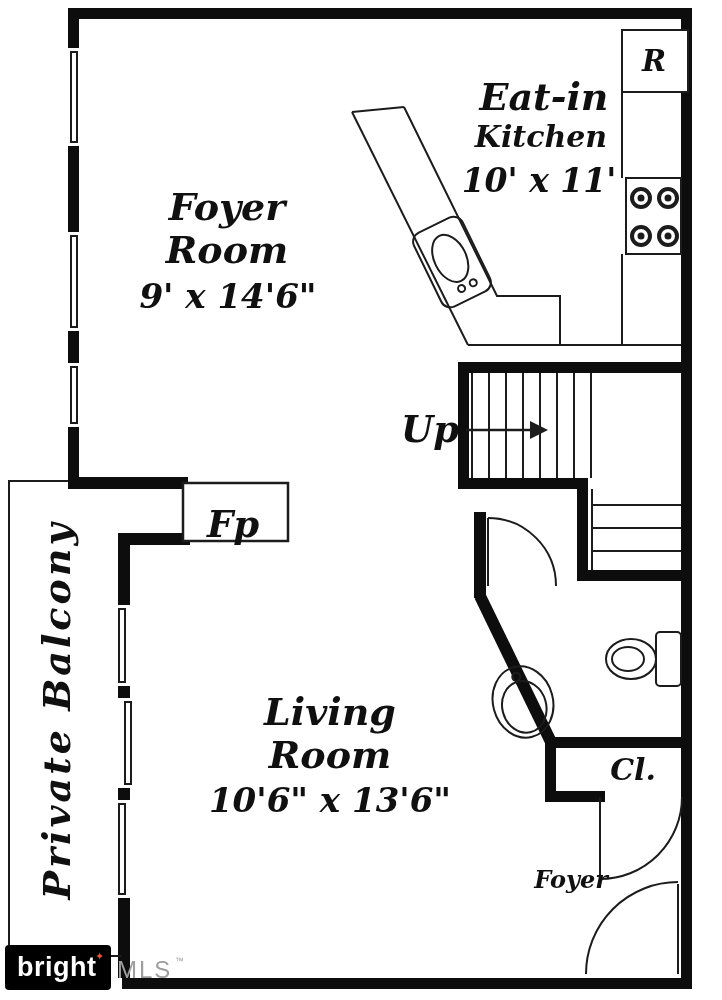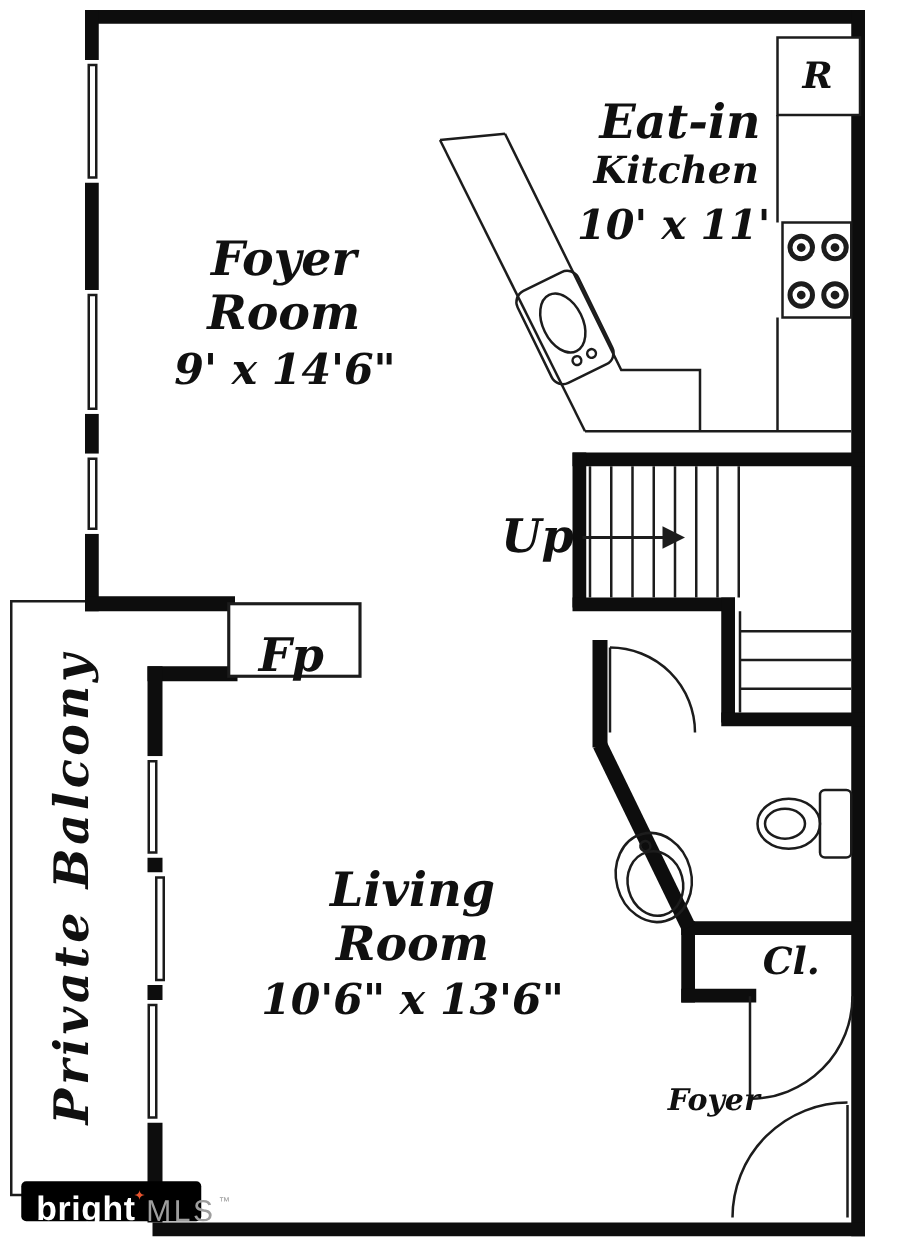--- a/index.html
+++ b/index.html
@@ -13,22 +13,22 @@
   svg.lines{position:absolute;left:0;top:0;z-index:3;}
   .lbl{
     position:absolute;z-index:4;color:#101010;font-style:italic;font-weight:bold;
     white-space:nowrap;transform:translate(-50%,-50%);text-align:center;line-height:1;
   }
   .lbl.vert{transform:translate(-50%,-50%) rotate(-90deg);letter-spacing:3px;}
   .walls{z-index:1;}
   .wins{z-index:2;}
   #watermark{position:absolute;left:0;top:942px;z-index:5;height:52px;}
   #wm-badge{
-    position:absolute;left:17px;top:3px;width:106px;height:32px;background:#000;
-    border-radius:4px;font-family:"Liberation Sans",sans-serif;padding-left:38px;
+    position:absolute;left:5px;top:3px;width:106px;height:45px;background:#000;
+    border-radius:4px;font-family:"Liberation Sans",sans-serif;
   }
   #wm-brand{position:absolute;left:12px;top:7px;color:#fff;font-size:27px;font-weight:bold;letter-spacing:.5px;}
   #wm-spark{position:absolute;left:90px;top:5px;font-size:11px;color:#e8542e;}
   #wm-mls{
     position:absolute;left:117px;top:14px;color:#9e9e9e;font-size:24px;
     font-family:"Liberation Sans",sans-serif;letter-spacing:2px;
   }
   #wm-tm{position:absolute;left:175px;top:14px;color:#9e9e9e;font-size:9px;font-family:"Liberation Sans",sans-serif;}
 </style>
 </head>

